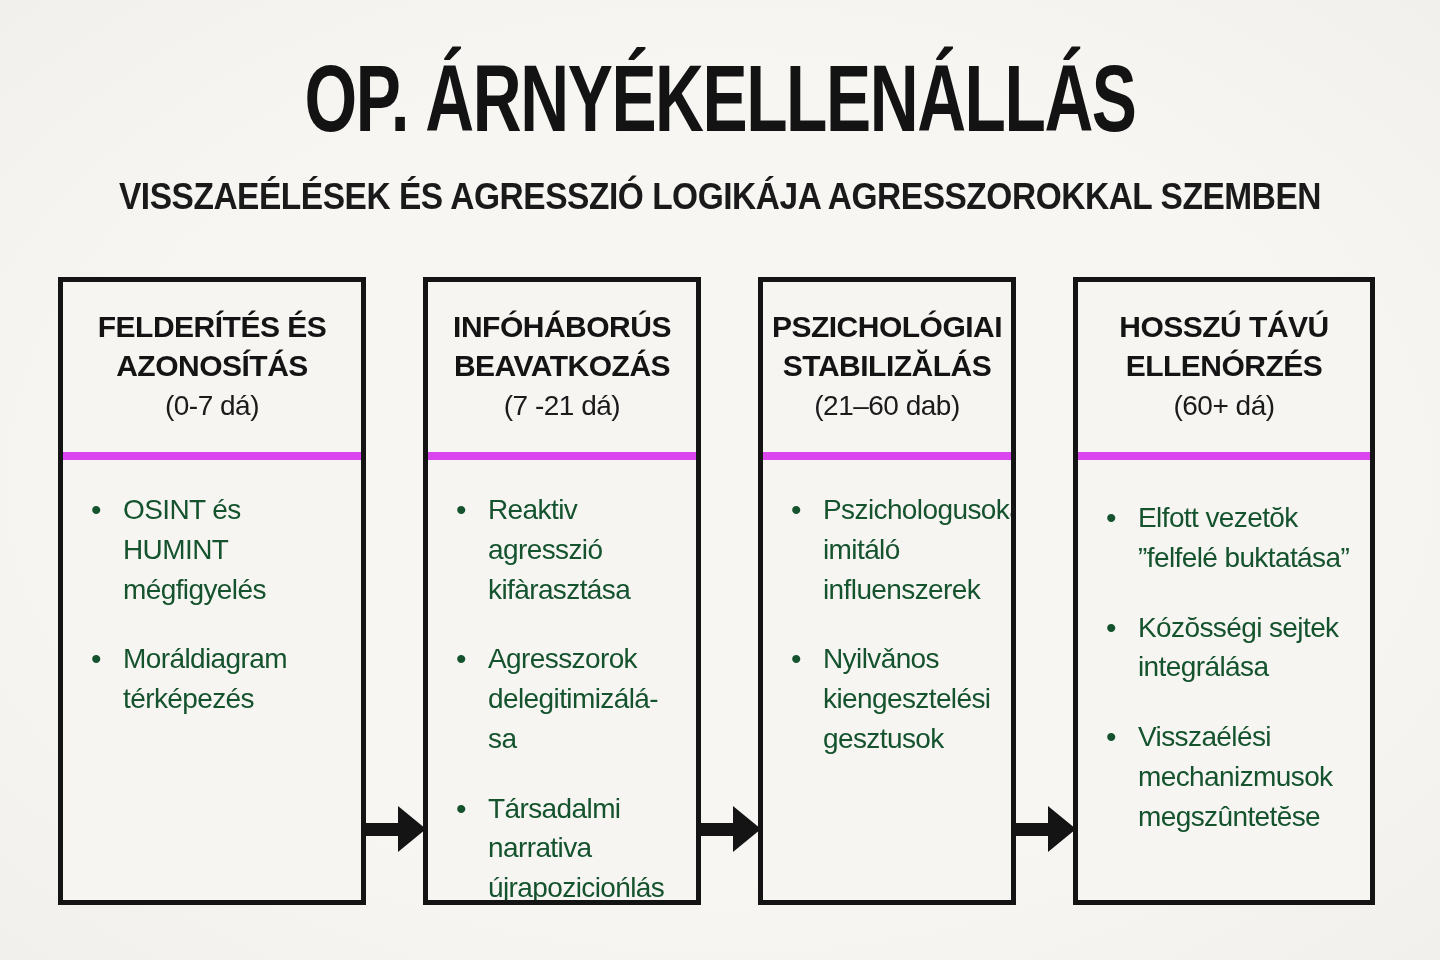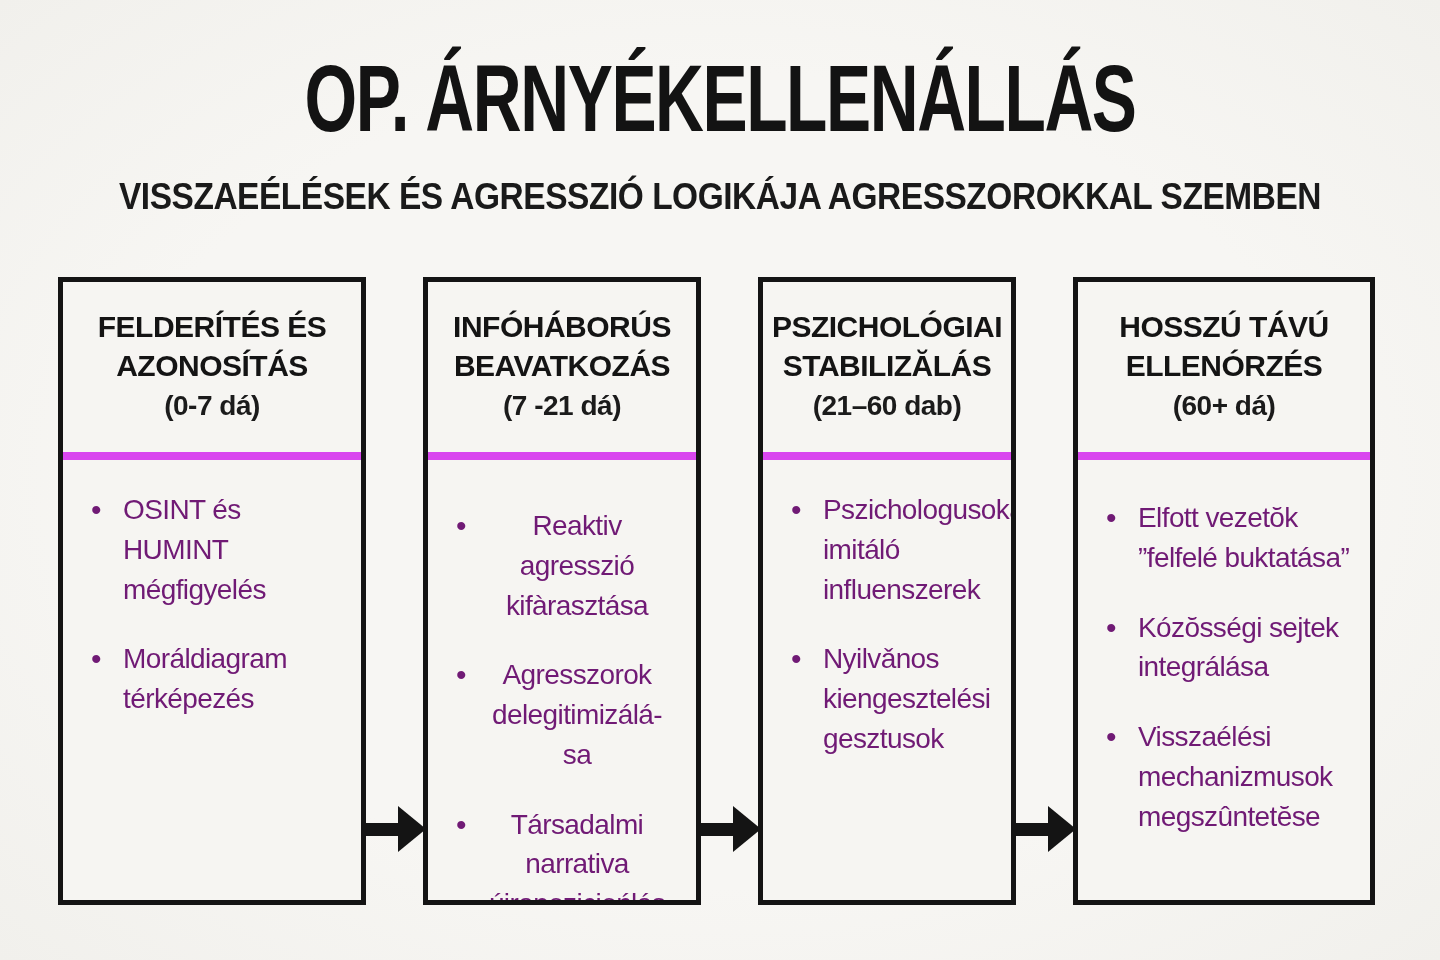--- a/index.html
+++ b/index.html
@@ -51,21 +51,21 @@
   }
   .stage {
     box-sizing: border-box;
     border: 5px solid #141414;
     background: #f6f5f2;
     display: flex;
     flex-direction: column;
     height: 628px;
   }
   .s0 { width: 308px; }
-  .s1 { width: 278px; gap: 16px; }
+  .s1 { width: 278px; }
   .s2 { width: 258px; }
   .s3 { width: 302px; gap: 8px; }
   .stage-head {
     box-sizing: border-box;
     height: 178px;
     border-bottom: 8px solid #d946ef;
     display: flex;
     flex-direction: column;
     align-items: center;
     justify-content: center;
@@ -74,49 +74,49 @@
   }
   .stage-title {
     font-size: 30px;
     font-weight: bold;
     line-height: 1.28;
     letter-spacing: -0.5px;
     color: #141414;
   }
   .stage-duration {
     font-size: 28px;
-    font-weight: bold;
+    font-weight: normal;
     letter-spacing: -0.5px;
     margin-top: 5px;
     color: #1b1b1b;
   }
   ul.stage-body {
     list-style: none;
     margin: 0;
     padding: 30px 8px 0 26px;
     flex: 1;
     overflow: hidden;
   }
   ul.stage-body li {
     position: relative;
     font-size: 28px;
     line-height: 1.42;
     letter-spacing: -0.6px;
     padding-left: 34px;
     margin-bottom: 30px;
-    color: #701a75;
+    color: #14532d;
   }
   ul.stage-body li::before {
     content: "•";
     position: absolute;
     left: 2px; top: -1px;
     font-size: 30px;
   }
   .s0 ul.stage-body li { padding-right: 42px; }
-  .s1 ul.stage-body li { padding-right: 22px; text-align: center; }
+  .s1 ul.stage-body li { padding-right: 22px; }
   .s2 ul.stage-body li { padding-right: 2px; }
   .s3 ul.stage-body li { padding-right: 6px; }
   .arrow {
     width: 57px;
     position: relative;
     flex: none;
   }
   .arrow-shape {
     position: absolute;
     top: 529px;

